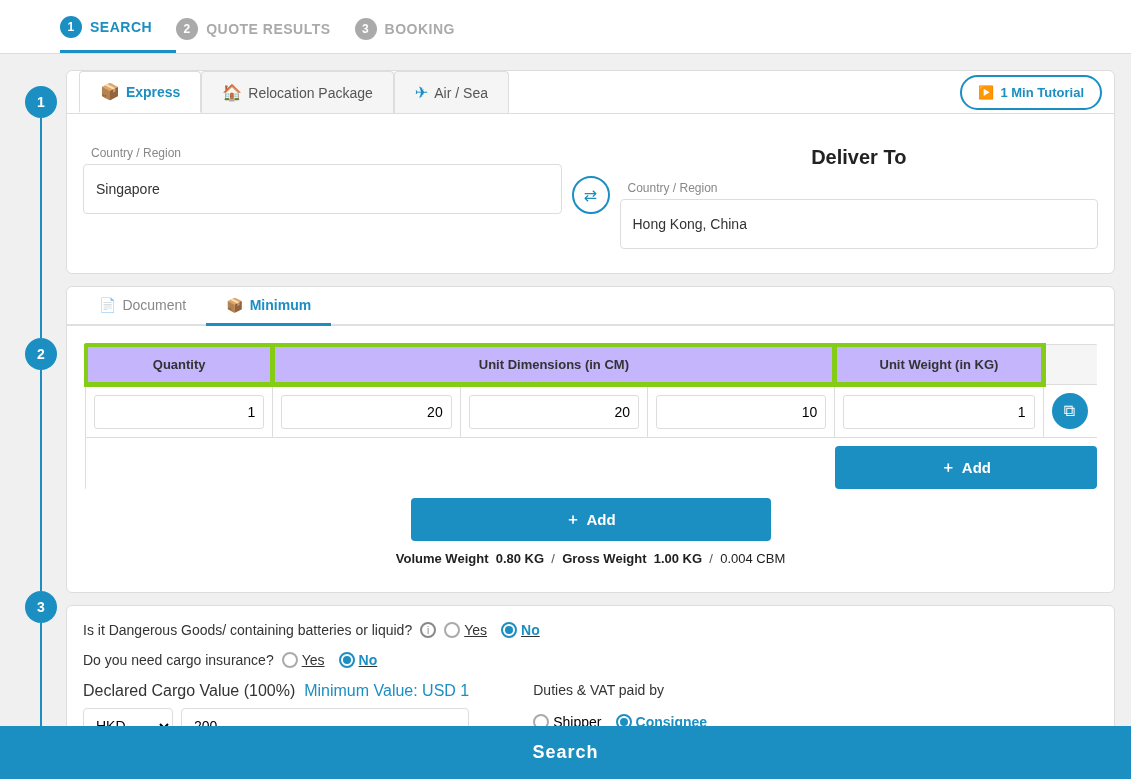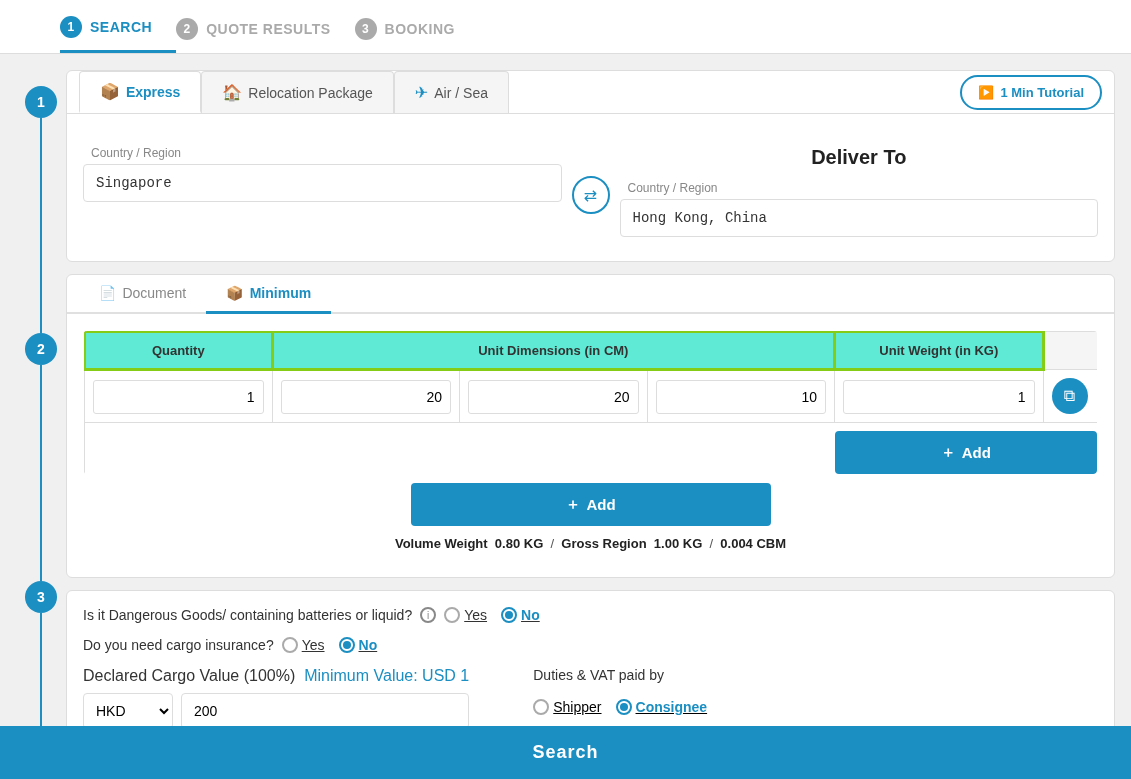--- a/index.html
+++ b/index.html
@@ -154,26 +154,25 @@
       flex-shrink: 0;
     }
     .field-label {
       font-size: 12px;
       color: #888;
       margin-bottom: 4px;
       padding: 0 8px;
     }
     .field-input {
       width: 100%;
-      padding: 10px 12px;
+      padding: 16px 12px;
       border: 1px solid #ddd;
       border-radius: 4px;
       font-size: 14px;
       color: #333;
-      font-family: Liberation Mono, monospace;
     }
 
     
     .sub-tab-bar {
       display: flex;
       border-bottom: 2px solid #e0e0e0;
       margin-bottom: 16px;
     }
     .sub-tab {
       display: flex;
@@ -194,27 +193,27 @@
 
     
     .dim-table {
       width: 100%;
       border-collapse: collapse;
       border: 1px solid #ddd;
       border-radius: 4px;
       overflow: hidden;
     }
     .dim-table th {
-      background: #5eead4;
+      background: #c4b5fd;
       padding: 10px;
       text-align: center;
       font-size: 13px;
       font-weight: bold;
       color: #333;
-      border: 3px solid #84cc16;
+      border: 5px solid #84cc16;
     }
     .dim-table td {
       padding: 8px;
       border: 1px solid #ddd;
       text-align: center;
     }
     .dim-input {
       width: 100%;
       padding: 8px;
       border: 1px solid #ddd;
@@ -531,24 +530,24 @@
           <button class="add-btn" style="max-width: 360px; margin: 0px auto; display: flex;">
             <span>＋</span>
             <span>Add</span>
           </button>
         </div>
 
         <div class="weight-info">
           <span>Volume Weight</span>
           &nbsp;<span style="font-weight:bold;">0.80 KG</span>
           &nbsp;/&nbsp;
-          <span>Gross Region</span>
+          <span>Gross Weight</span>
           &nbsp;<span style="font-weight:bold;">1.00 KG</span>
           &nbsp;/&nbsp;
-          <span style="font-weight:bold;">0.004 CBM</span>
+          <span style="font-weight:normal;">0.004 CBM</span>
         </div>
       </div>
     </div>
 
     <div class="card" style="margin-bottom:70px;">
 
       <div class="form-row">
         <span>Is it Dangerous Goods/ containing batteries or liquid?</span>
         <span class="info-icon">i</span>
         <div class="radio-group">

